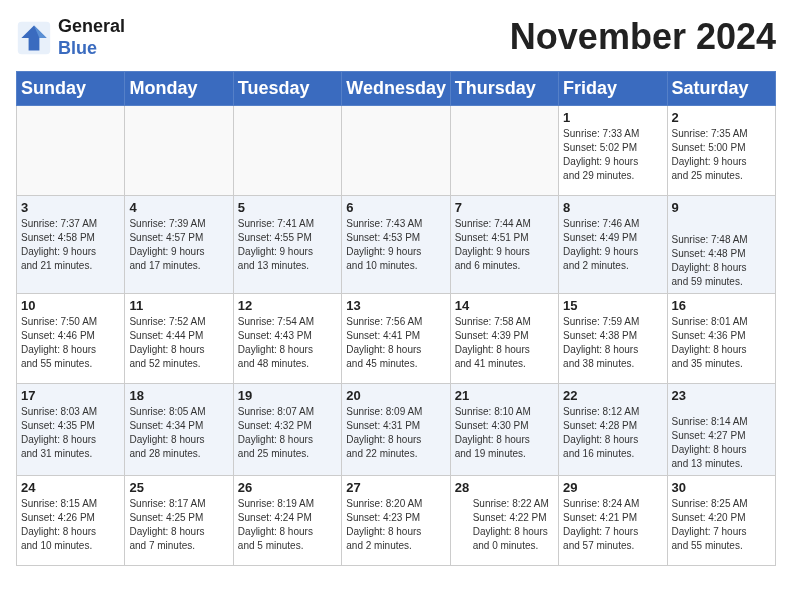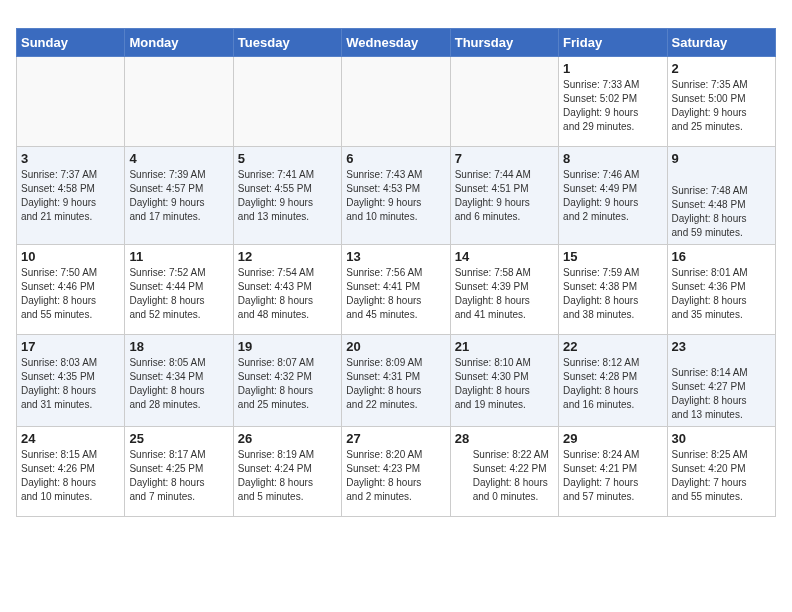--- a/index.html
+++ b/index.html
@@ -44,21 +44,21 @@
       color: #555;
     }
     table {
       width: 100%;
       border-collapse: collapse;
       table-layout: fixed;
     }
     th {
       background-color: #3a6bbf;
       color: #fff;
-      font-size: 13px;
+      font-size: 18px;
       font-weight: bold;
       padding: 6px 4px;
       text-align: left;
       border: 1px solid #5580c8;
     }
     td {
       border: 1px solid #ccc;
       vertical-align: top;
       padding: 4px;
       font-size: 11px;
@@ -82,21 +82,33 @@
     .day-info {
       font-size: 10px;
       line-height: 1.4;
       color: #333;
     }
   </style>
 </head>
 <body>
 
 <div class="header-area">
+  <div class="logo">
+    <svg class="logo-icon" viewBox="0 0 40 40">
+      <rect x="2" y="2" width="36" height="36" rx="4" fill="#e8f0fa"></rect>
+      <polygon points="20,6 34,20 26,20 26,34 14,34 14,20 6,20" fill="#3a6bbf"></polygon>
+      <polygon points="20,6 34,20 26,20" fill="#5a8fd4"></polygon>
+    </svg>
+    <div class="logo-text">
+      <div>General</div>
+      <div style="color:#3a6bbf">Blue</div>
+    </div>
+  </div>
   <div class="title-area">
+    <div class="month-title">November 2024</div>
   </div>
 </div>
 
 <table>
   <thead>
     <tr>
     <th>Sunday</th>
         <th>Monday</th>
         <th>Tuesday</th>
         <th>Wednesday</th>

